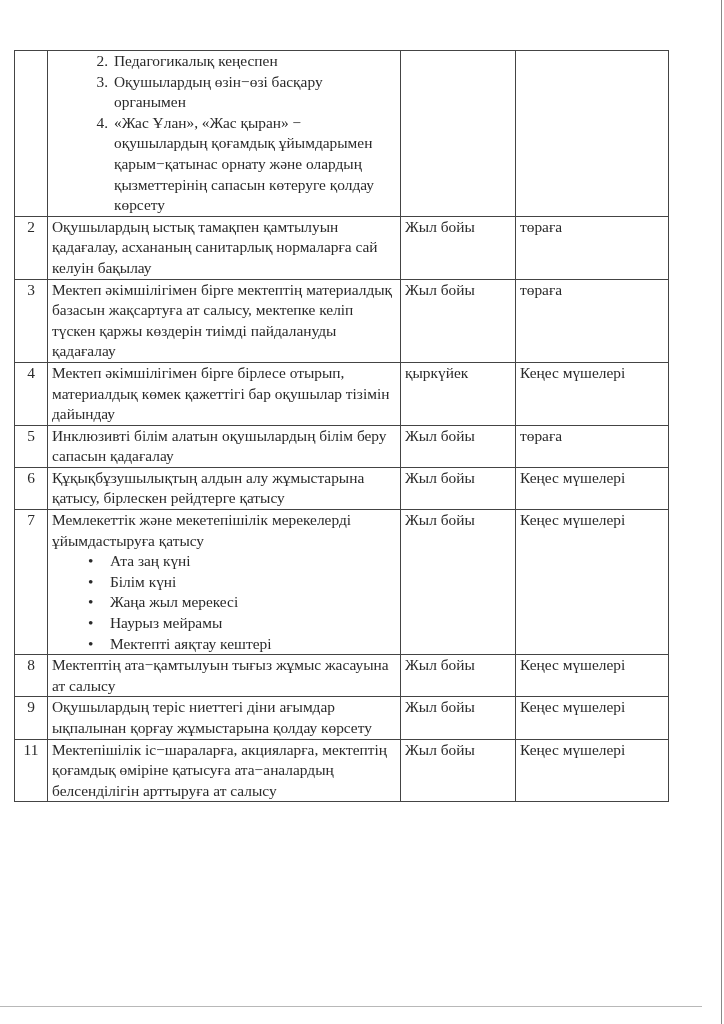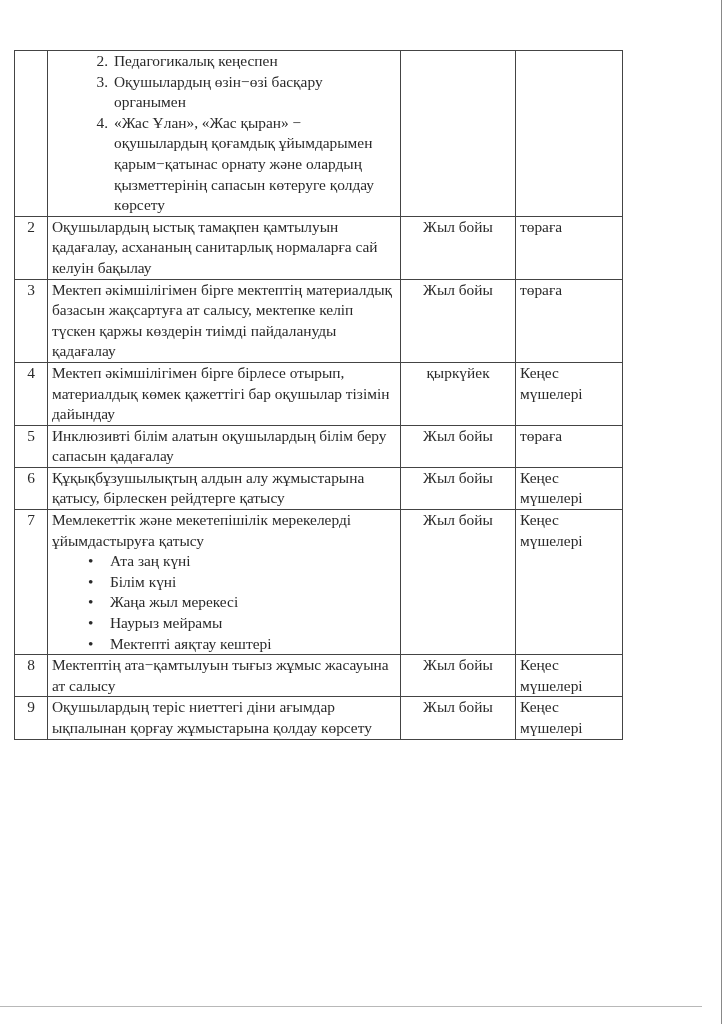--- a/index.html
+++ b/index.html
@@ -3,27 +3,27 @@
 <meta charset="utf-8">
 <style>
   html, body { margin: 0; padding: 0; }
   body {
     width: 724px; height: 1024px; background: #ffffff; position: relative; overflow: hidden;
     font-family: "Liberation Serif", "DejaVu Serif", serif; color: #2a2a2a;
   }
   .page-edge-right { position: absolute; left: 721px; top: 0; width: 1px; height: 1024px; background: #888; }
   .page-foot-line { position: absolute; left: 0; top: 1006px; width: 702px; height: 1px; background: #b8b8b8; }
   table.doc {
-    position: absolute; left: 14px; top: 50px; width: 609px;
+    position: absolute; left: 14px; top: 50px; width: 655px;
     border-collapse: collapse; font-size: 15.4px; line-height: 20.6px;
   }
   table.doc td { border: 1.3px solid #444; vertical-align: top; padding: 0 4px; }
   td.num { width: 24px; text-align: center; padding: 0; }
   td.act { width: 344px; }
-  td.term { width: 106px; text-align: center; }
+  td.term { width: 106px; }
   td.resp { text-align: left; }
   td.section { text-align: center; font-style: italic; font-weight: bold; padding: 0; }
   ol.sublist { margin: 0; padding-left: 60px; }
   ol.sublist li { padding-left: 2px; }
   ul.bullets { margin: 0; padding-left: 58px; list-style: none; }
   ul.bullets li { position: relative; }
   ul.bullets li .bullet { position: absolute; left: -22px; top: 0; }
 </style>
 </head>
 <body>
@@ -95,14 +95,20 @@
       <td class="act">Мектептің ата−қамтылуын тығыз жұмыс жасауына ат салысу</td>
       <td class="term">Жыл бойы</td>
       <td class="resp">Кеңес мүшелері</td>
     </tr>
     <tr>
       <td class="num">9</td>
       <td class="act">Оқушылардың теріс ниеттегі діни ағымдар ықпалынан қорғау жұмыстарына қолдау көрсету</td>
       <td class="term">Жыл бойы</td>
       <td class="resp">Кеңес мүшелері</td>
     </tr>
+    <tr>
+      <td class="num">11</td>
+      <td class="act">Мектепішілік іс−шараларға, акцияларға, мектептің қоғамдық өміріне қатысуға ата−аналардың белсенділігін арттыруға ат салысу</td>
+      <td class="term">Жыл бойы</td>
+      <td class="resp">Кеңес мүшелері</td>
+    </tr>
   </tbody>
 </table>
 
 </body></html>

